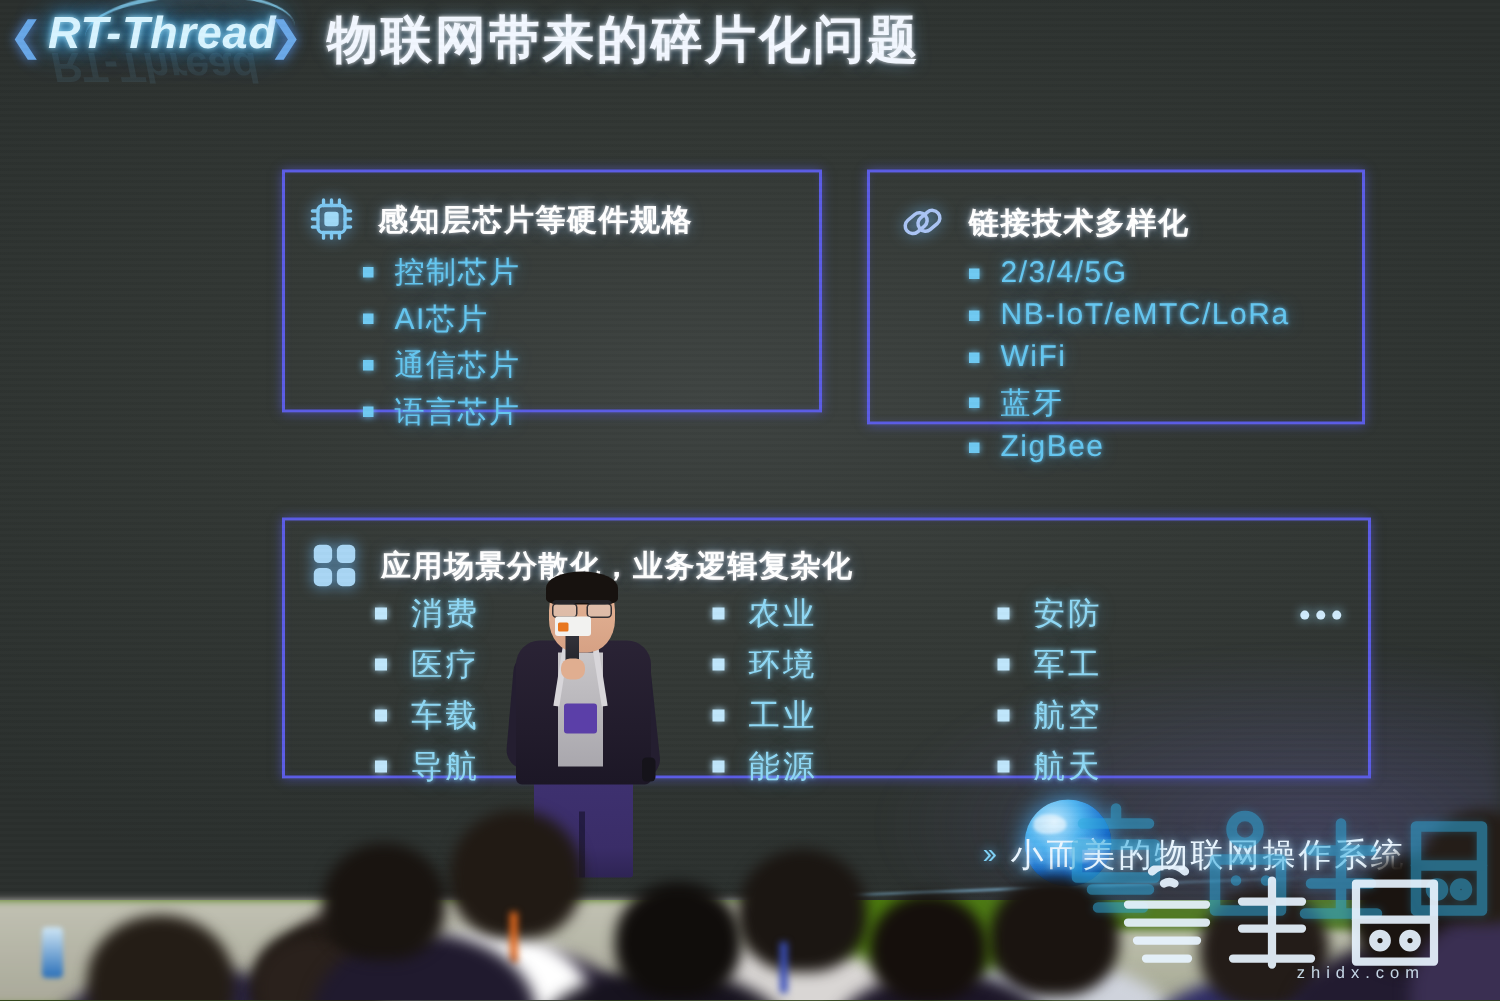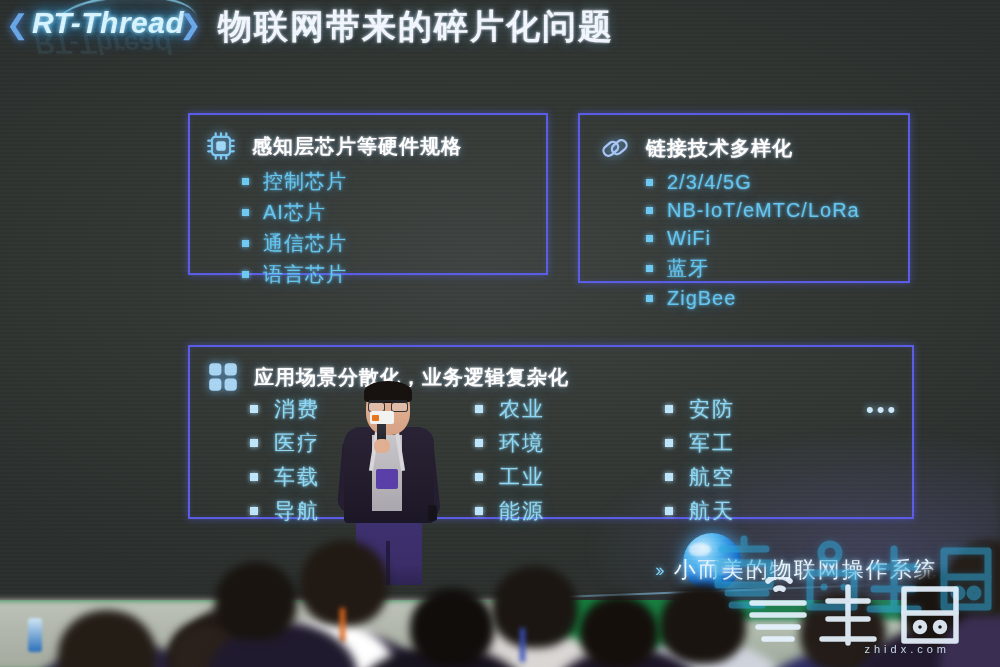--- a/index.html
+++ b/index.html
@@ -1,21 +1,21 @@
 <!DOCTYPE html>
 <html><head>
 <meta charset="utf-8">
 <title>RT-Thread Presentation</title>
 <style>
   * { margin:0; padding:0; box-sizing:border-box; }
   html,body { width:1000px; height:667px; overflow:hidden; background:#0b0c10; }
   body { font-family:"Liberation Sans","DejaVu Sans",sans-serif; }
 
   .stage { position:relative; width:1000px; height:667px; overflow:hidden;
-           background:#15803d; }
+           background:#4d7c0f; }
 
   
   .screen { position:absolute; left:0; top:0; width:1000px; height:600px;
             background:
               radial-gradient(ellipse 70% 60% at 48% 45%, #3d4240 0%, #323734 45%, #2a2f2d 100%);
   }
   .screen::after{ content:""; position:absolute; inset:0;
      background:repeating-linear-gradient(0deg, rgba(255,255,255,.012) 0 2px, rgba(0,0,0,.012) 2px 4px);
      pointer-events:none; }
   .screen-right-wash{ position:absolute; right:0; top:430px; width:420px; height:200px;

